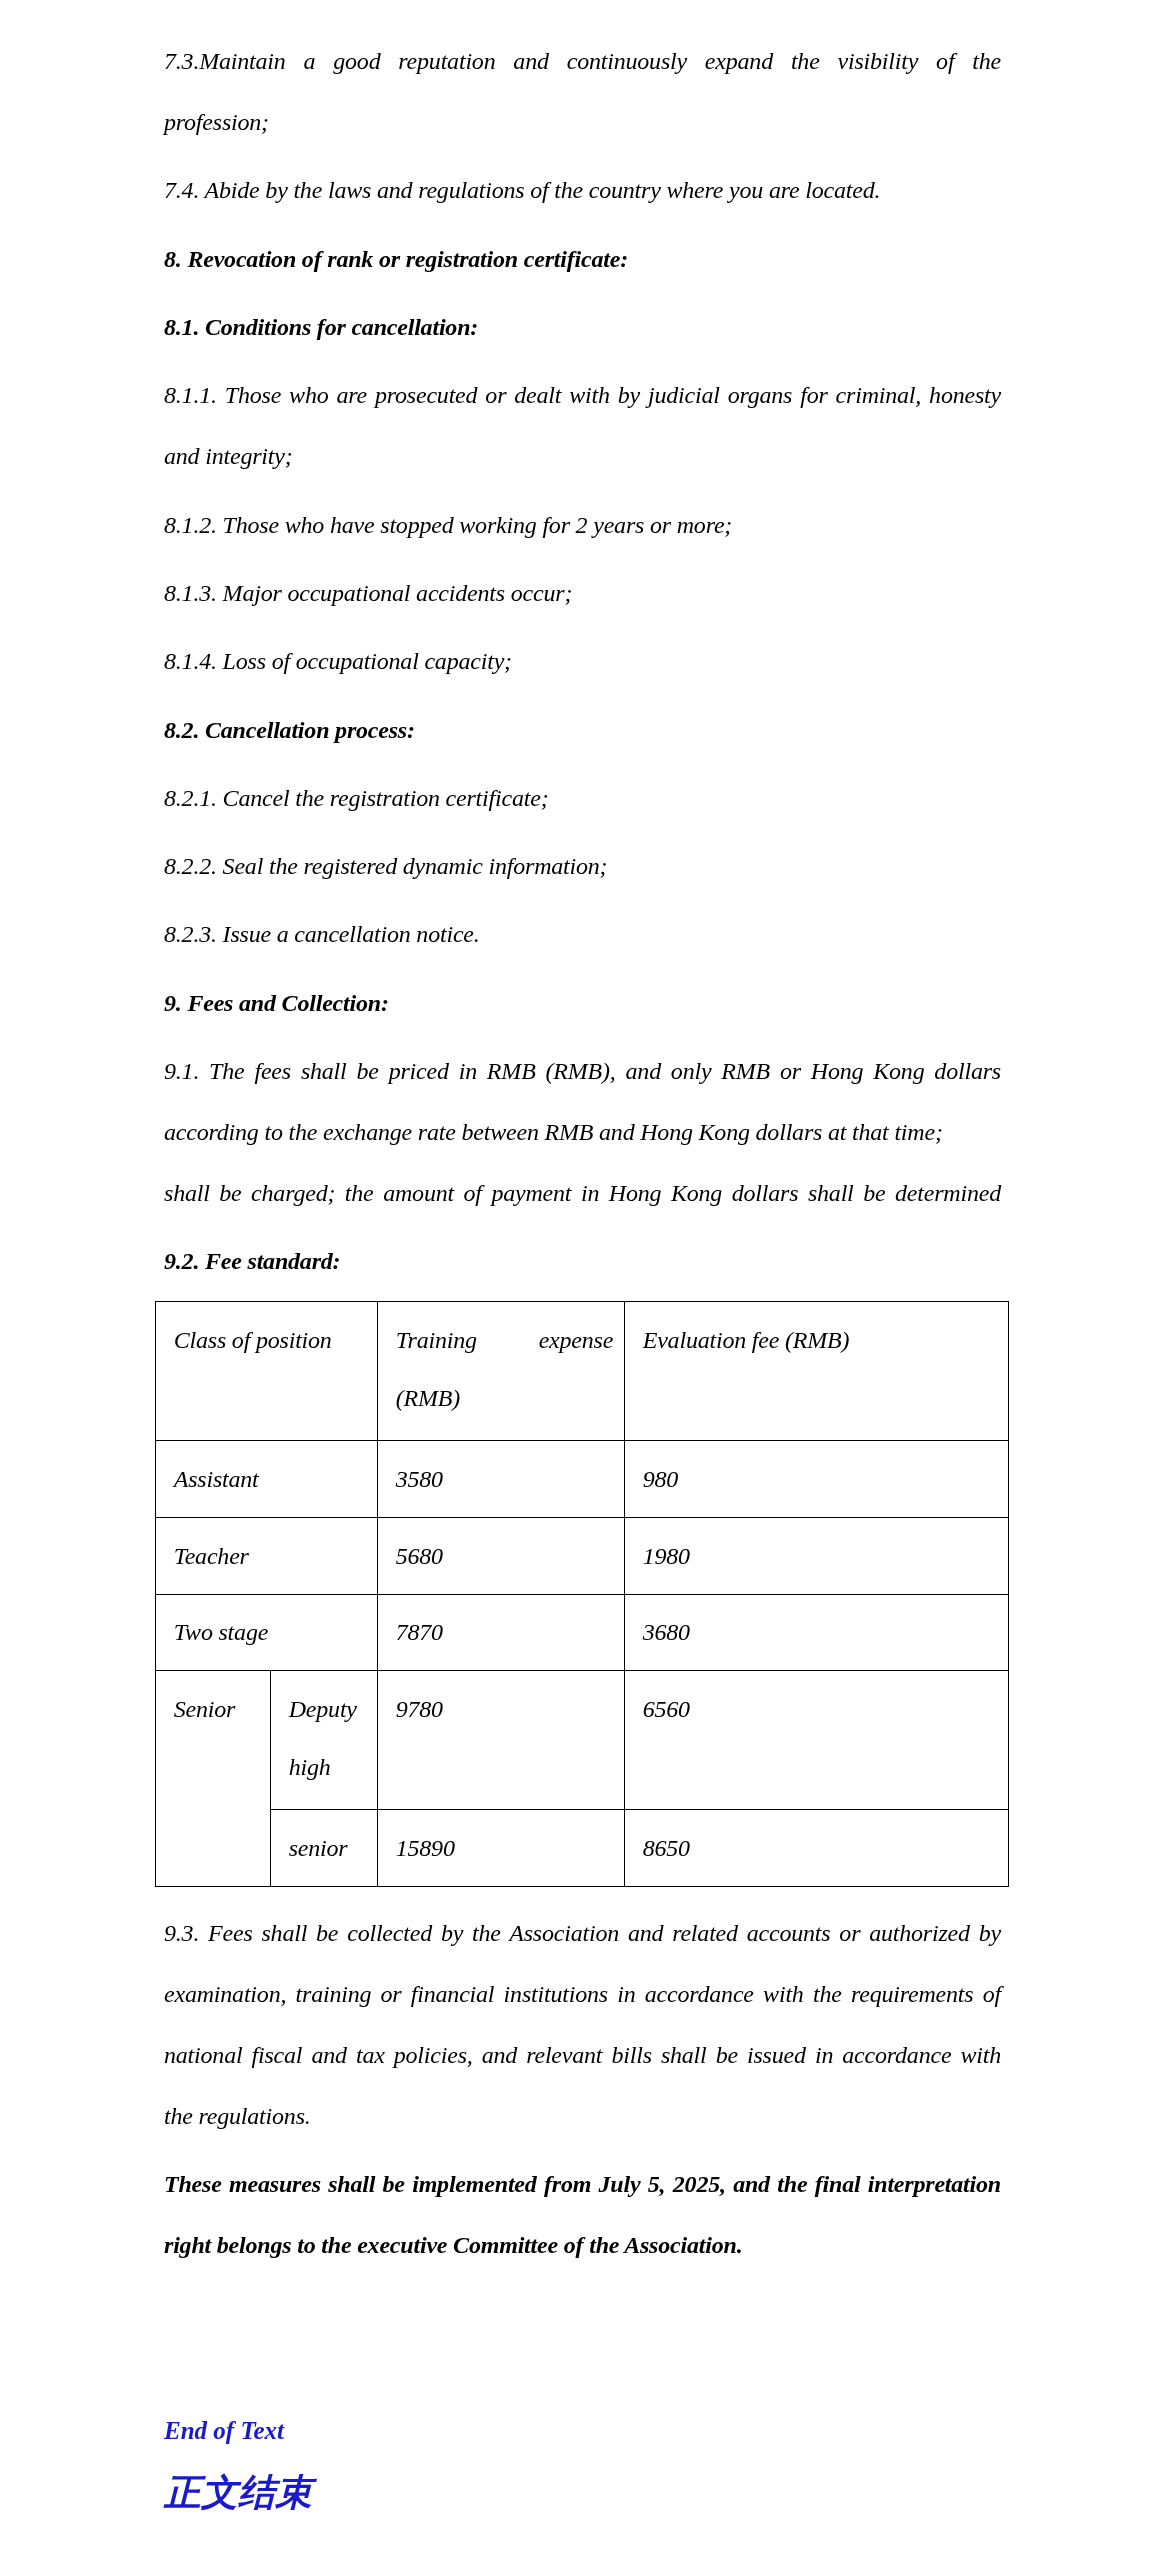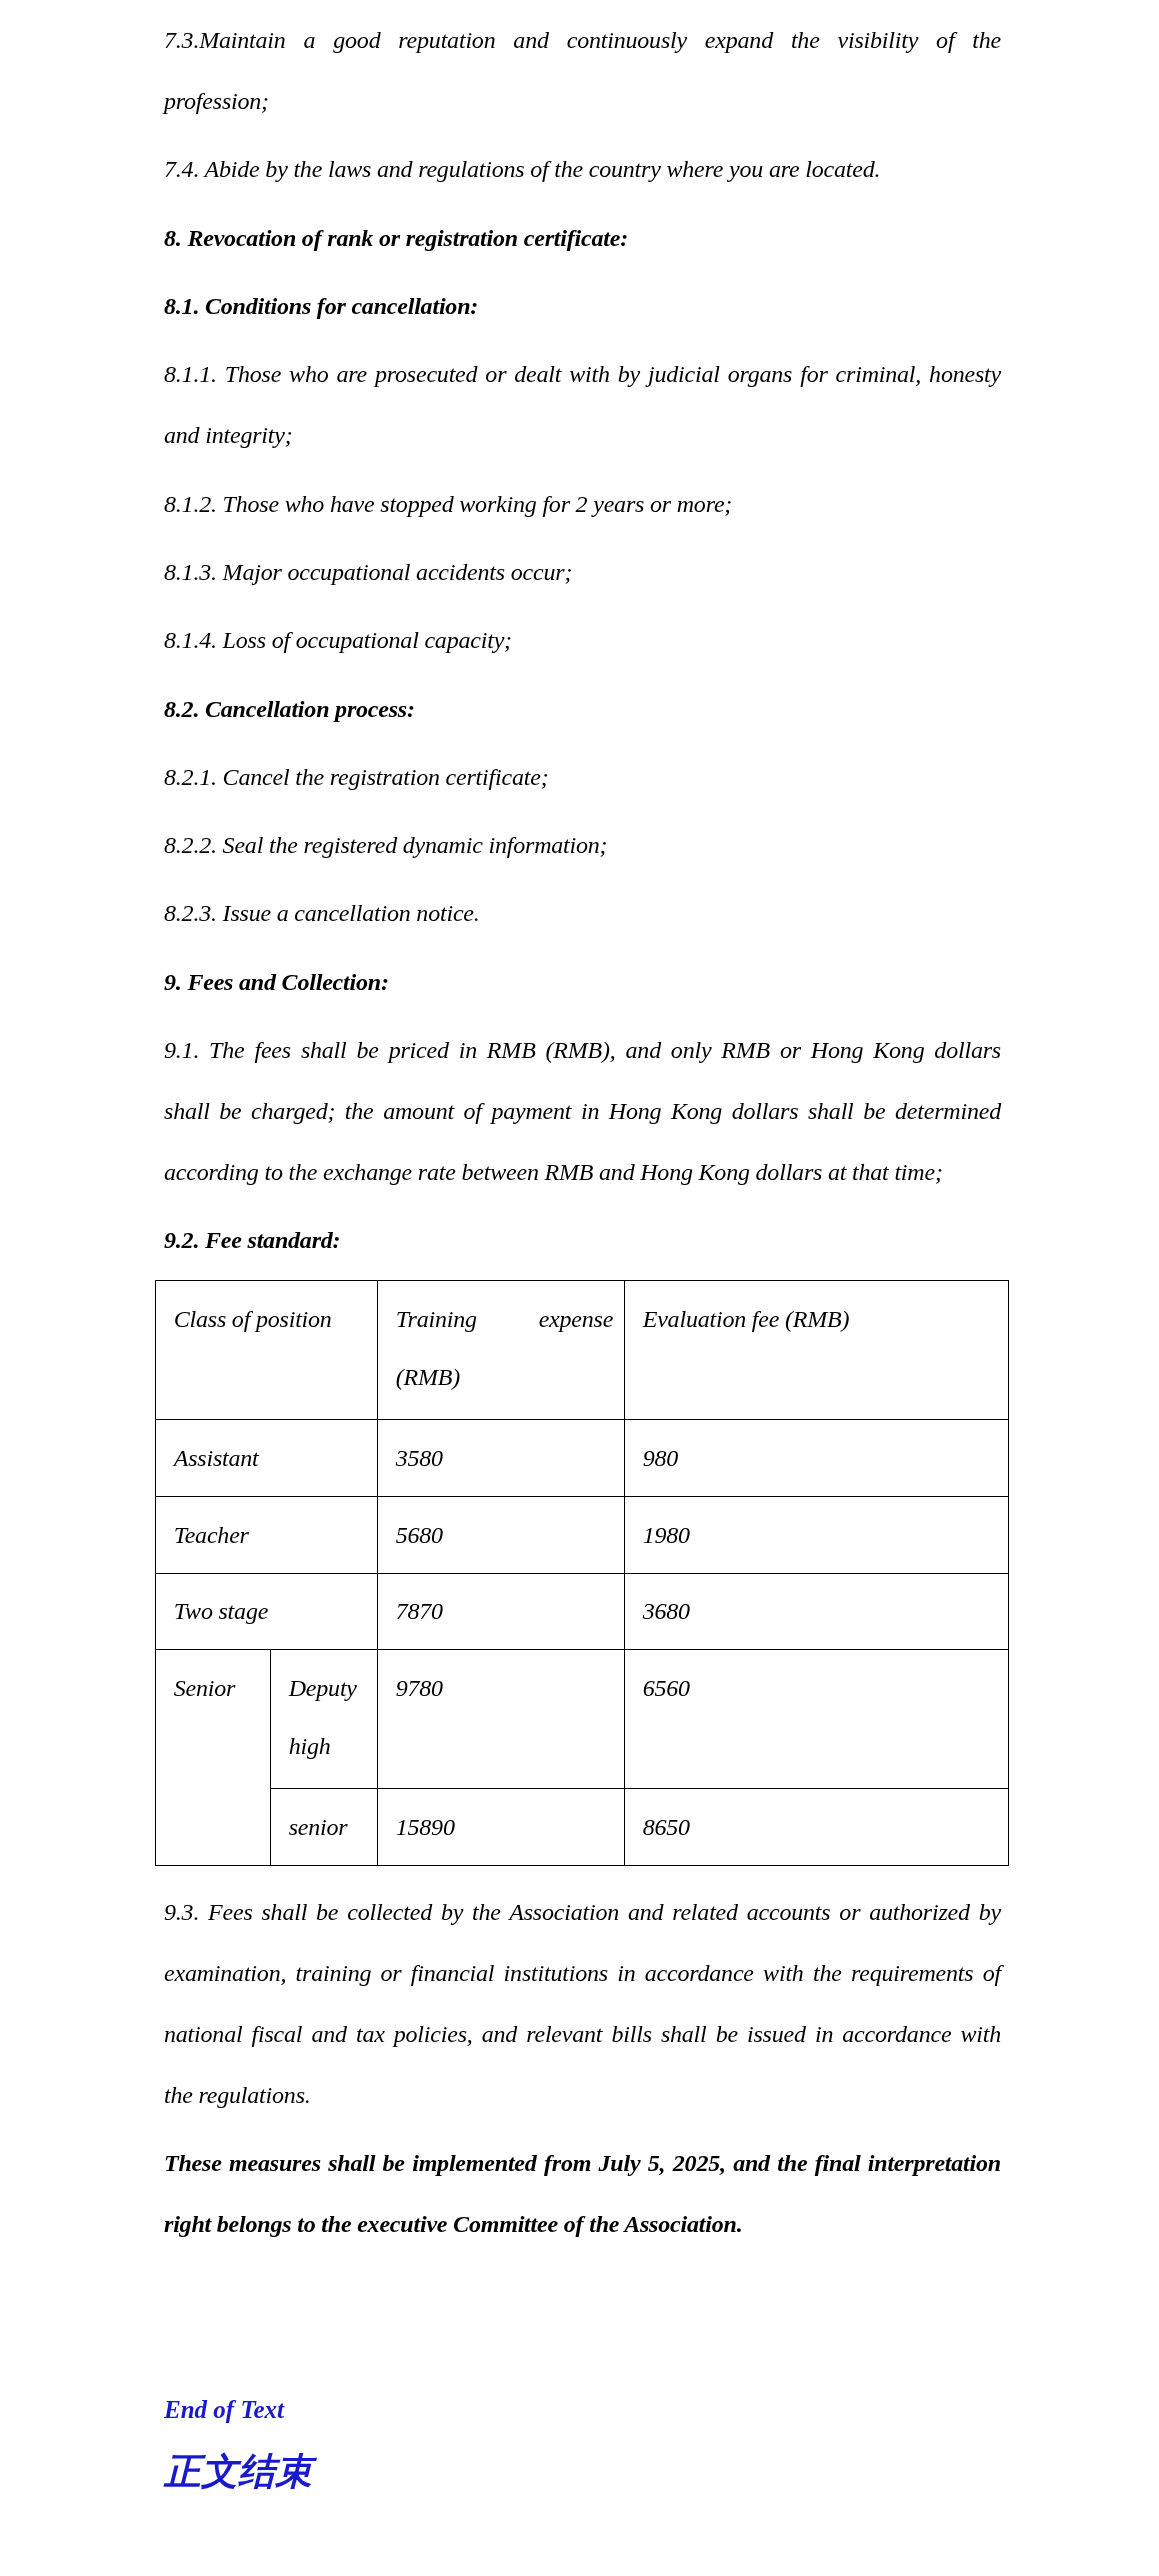--- a/index.html
+++ b/index.html
@@ -10,20 +10,21 @@
   body {
     width: 1160px;
     height: 2576px;
     overflow: hidden;
     font-family: "Liberation Serif", "DejaVu Serif", serif;
     font-style: italic;
     color: #000000;
   }
   .content {
     padding: 10.2px 159px 0 164px;
+    margin-top: 21px;
   }
   .para {
     margin: 0 0 7.3px 0;
   }
   .para.bold {
     font-weight: bold;
     font-style: italic;
   }
   .line {
     font-size: 24px;
@@ -112,22 +113,22 @@
     <div class="line">8.2.2. Seal the registered dynamic information;</div>
   </div>
   <div class="para">
     <div class="line">8.2.3. Issue a cancellation notice.</div>
   </div>
   <div class="para bold">
     <div class="line">9. Fees and Collection:</div>
   </div>
   <div class="para">
     <div class="line j">9.1. The fees shall be priced in RMB (RMB), and only RMB or Hong Kong dollars</div>
+    <div class="line">according to the exchange rate between RMB and Hong Kong dollars at that time;</div>
     <div class="line j">shall be charged; the amount of payment in Hong Kong dollars shall be determined</div>
-    <div class="line">according to the exchange rate between RMB and Hong Kong dollars at that time;</div>
   </div>
   <div class="para bold">
     <div class="line">9.2. Fee standard:</div>
   </div>
 
   <table class="fee-table">
     <colgroup>
       <col style="width:115px">
       <col style="width:107px">
       <col style="width:247px">

